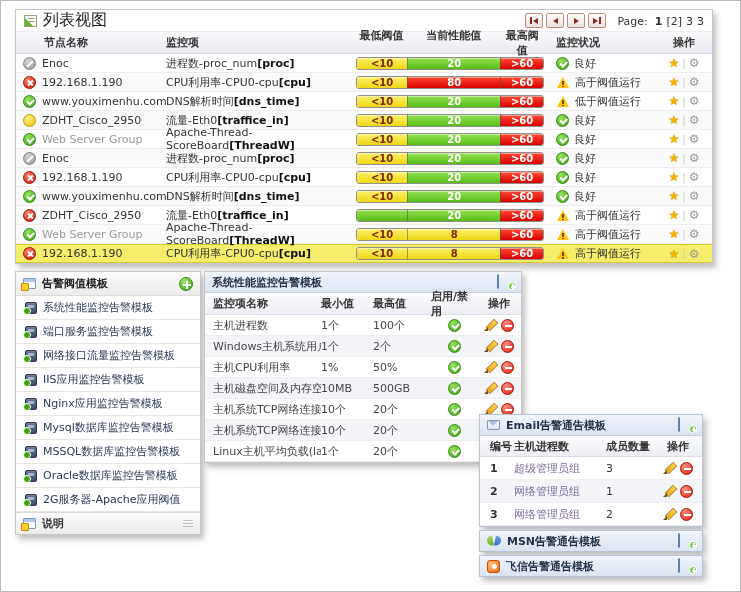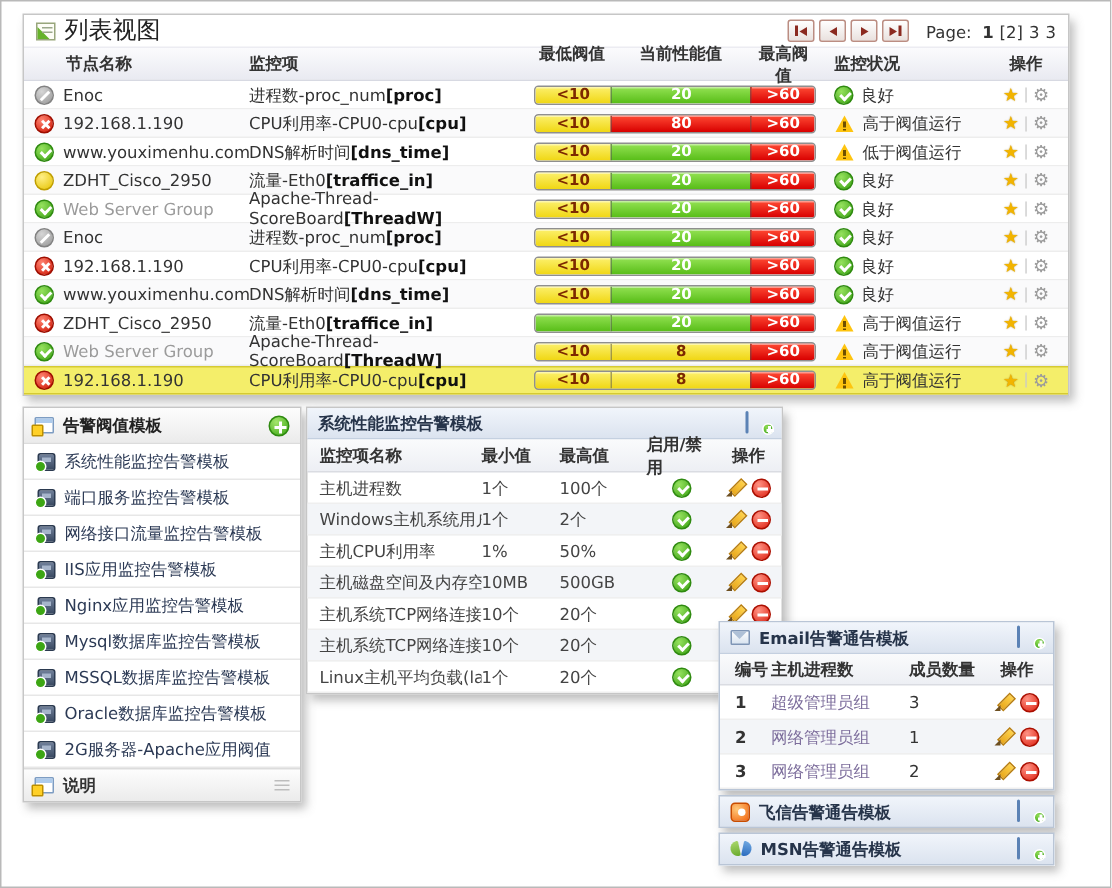--- a/index.html
+++ b/index.html
@@ -712,24 +712,24 @@
     <div class="e-name ename">网络管理员组</div>
     <div class="e-count ecount">2</div>
     <div class="e-ops">
       <span class="pencil"></span>
       <span class="minus"></span>
     </div>
   </div>
 </div>
     </section>
     <div class="notif-bar">
+      <span class="msn"></span>
+      <span>MSN告警通告模板</span>
+      <span class="monadd"><span class="scr"></span><span class="std"></span><span class="madd"></span></span>
+    </div>
+    <div class="notif-bar">
       <span class="fetion"></span>
       <span>飞信告警通告模板</span>
       <span class="monadd"><span class="scr"></span><span class="std"></span><span class="madd"></span></span>
     </div>
-    <div class="notif-bar">
-      <span class="msn"></span>
-      <span>MSN告警通告模板</span>
-      <span class="monadd"><span class="scr"></span><span class="std"></span><span class="madd"></span></span>
-    </div>
   </div>
 
 </div>
 
 </body></html>

